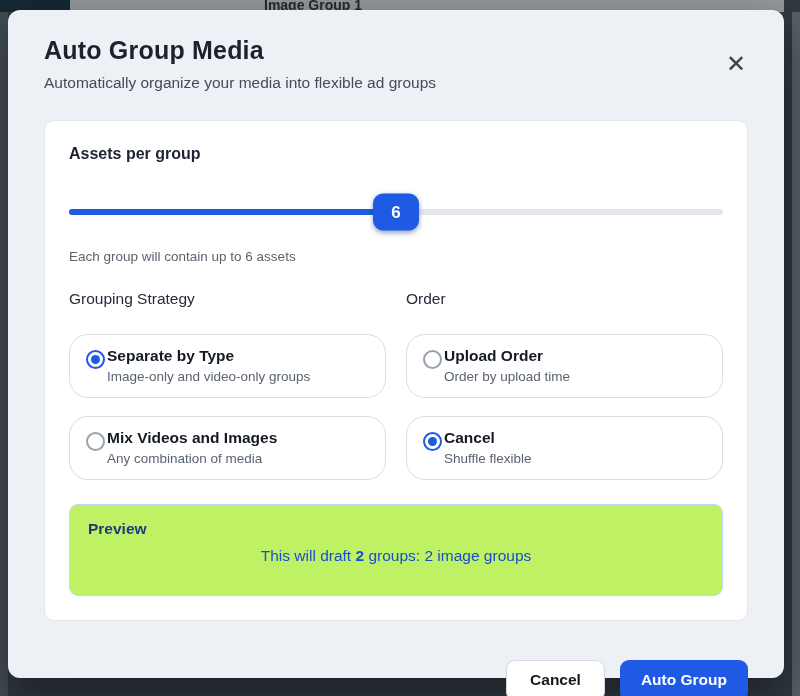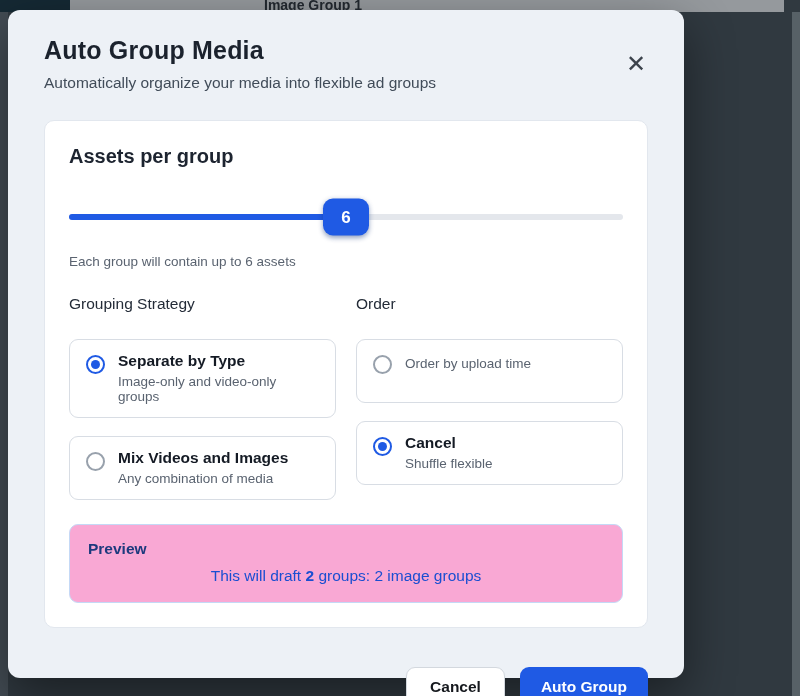--- a/index.html
+++ b/index.html
@@ -29,21 +29,21 @@
     background: #78838a;
   }
   .bg-leftstrip {
     position: absolute; top: 12px; left: 0; width: 8px; bottom: 0;
     background: #5a656d;
   }
   .bg-dim { position: absolute; inset: 0; background: rgba(20,26,32,0.32); }
 
   
   .modal {
-    position: absolute; left: 8px; top: 10px; width: 676px; height: 668px;
+    position: absolute; left: 8px; top: 10px; width: 776px; height: 668px;
     background: #edf1f6;
     border-radius: 12px;
     box-shadow: 0 18px 50px rgba(0,0,0,0.45);
     display: flex; flex-direction: column;
   }
   .modal-header { padding: 26px 36px 0 36px; position: relative; }
   .modal-title {
     font-size: 25px; font-weight: 700; color: #1b222d; letter-spacing: 0.2px;
   }
   .modal-subtitle {
@@ -58,21 +58,21 @@
   }
 
   
   .card {
     margin: 28px 36px 0 36px;
     background: #ffffff;
     border: 1px solid #e2e7ee;
     border-radius: 10px;
     padding: 24px 24px 24px 24px;
   }
-  .section-label { font-size: 20px; font-weight: 700; color: #1d2430; }
+  .section-label { font-size: 16px; font-weight: 700; color: #1d2430; }
 
   .slider-wrap { position: relative; height: 38px; margin-top: 30px; }
   .slider-track {
     position: absolute; left: 0; right: 0; top: 50%; transform: translateY(-50%);
     height: 6px; border-radius: 3px; background: #e4e7ec;
   }
   .slider-fill {
     position: absolute; left: 0; top: 0; bottom: 0; border-radius: 3px;
   }
   .slider-thumb {
@@ -84,41 +84,41 @@
     cursor: grab;
   }
   .slider-caption { margin-top: 18px; font-size: 13.5px; color: #5a6370; }
 
   .columns {
     display: grid; grid-template-columns: 1fr 1fr; column-gap: 20px;
     margin-top: 26px;
   }
   .col-header { font-size: 15.5px; color: #242c38; margin-bottom: 26px; }
   .option-card {
-    display: flex; align-items: flex-start; gap: 13px;
-    background: #ffffff; border: 1px solid #d8dde4; border-radius: 9px;
+    display: flex; align-items: flex-start; gap: 2px;
+    background: #ffffff; border: 1px solid #d8dde4; border-radius: 19px;
     padding: 12px 16px 13px 16px; margin-bottom: 18px; min-height: 64px;
     cursor: pointer;
   }
   .radio {
     flex: 0 0 auto; width: 19px; height: 19px; border-radius: 50%;
     border: 2px solid #98a1ac; margin-top: 3px; background: #fff;
     display: flex; align-items: center; justify-content: center;
   }
   .radio.selected { border-color: #1f5ae4; }
   .radio.selected::after {
     content: ""; width: 9px; height: 9px; border-radius: 50%; background: #1f5ae4;
   }
   .option-label { font-size: 15.5px; font-weight: 700; color: #141a24; }
   .option-desc { font-size: 13.5px; color: #5a6370; margin-top: 4px; }
 
   .preview-box {
     margin-top: 6px;
-    background: #f9a8d4; border: 1px solid #c4d9f6; border-radius: 9px;
-    padding: 15px 18px 17px 18px;
+    background: #bef264; border: 1px solid #c4d9f6; border-radius: 9px;
+    padding: 15px 18px 30px 18px;
   }
   .preview-title { font-size: 15.5px; font-weight: 700; color: #1d3a7d; }
   .preview-line { margin-top: 9px; font-size: 15.5px; color: #1a4ed1; text-align: center; }
   .preview-line b { font-weight: 700; }
 
   
   .modal-footer {
     margin: 0 36px; padding: 39px 0 0 0;
     display: flex; justify-content: flex-end; gap: 15px;
   }
@@ -188,20 +188,21 @@
           </span>
         </div>
       </div>
 
       <div>
         <div class="col-header">Order</div>
 
         <div class="option-card">
           <span class="radio"></span>
           <span>
+            <div class="option-label">Upload Order</div>
             <div class="option-desc">Order by upload time</div>
           </span>
         </div>
 
         <div class="option-card">
           <span class="radio selected"></span>
           <span>
             <div class="option-label">Cancel</div>
             <div class="option-desc">Shuffle flexible</div>
           </span>

